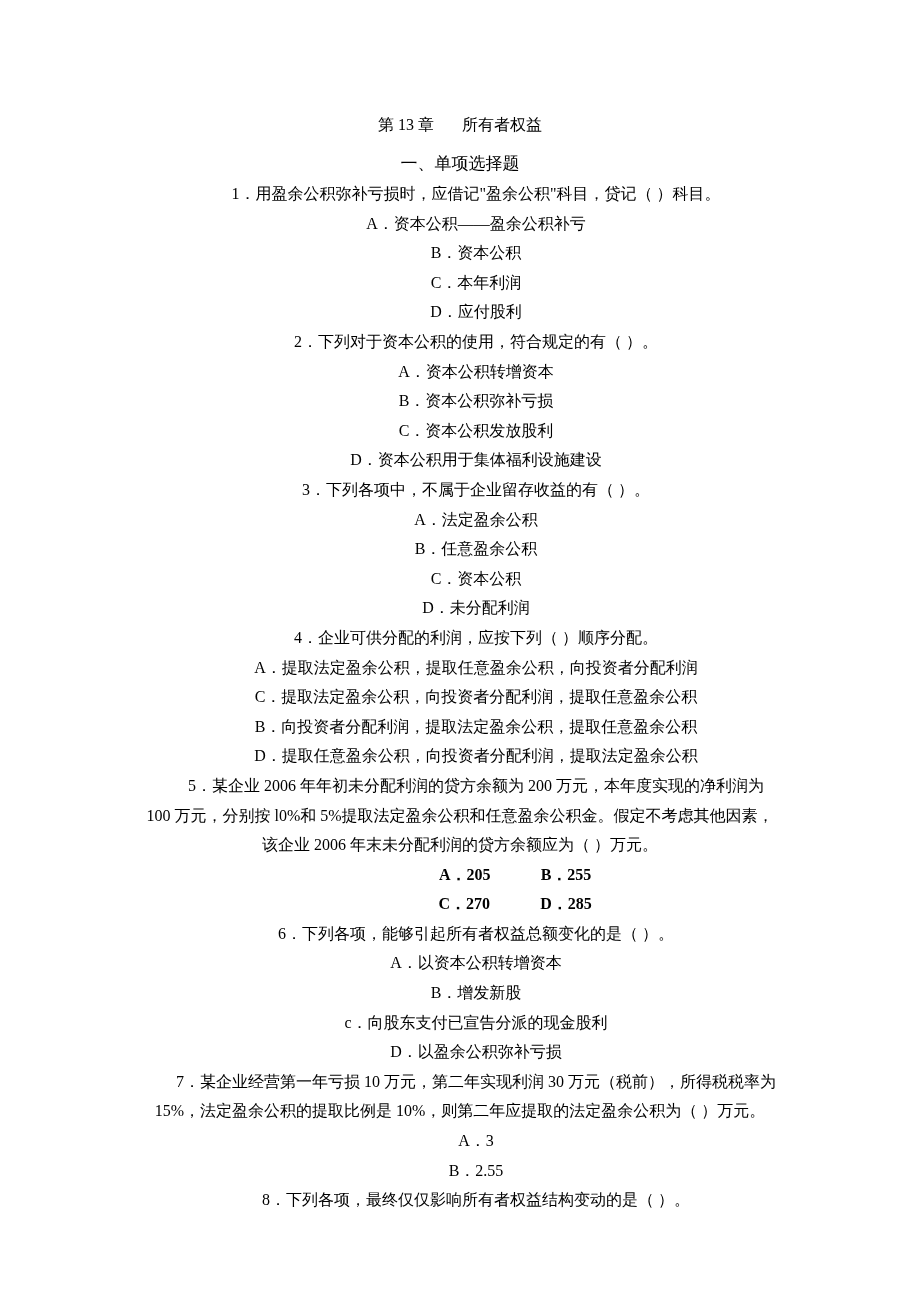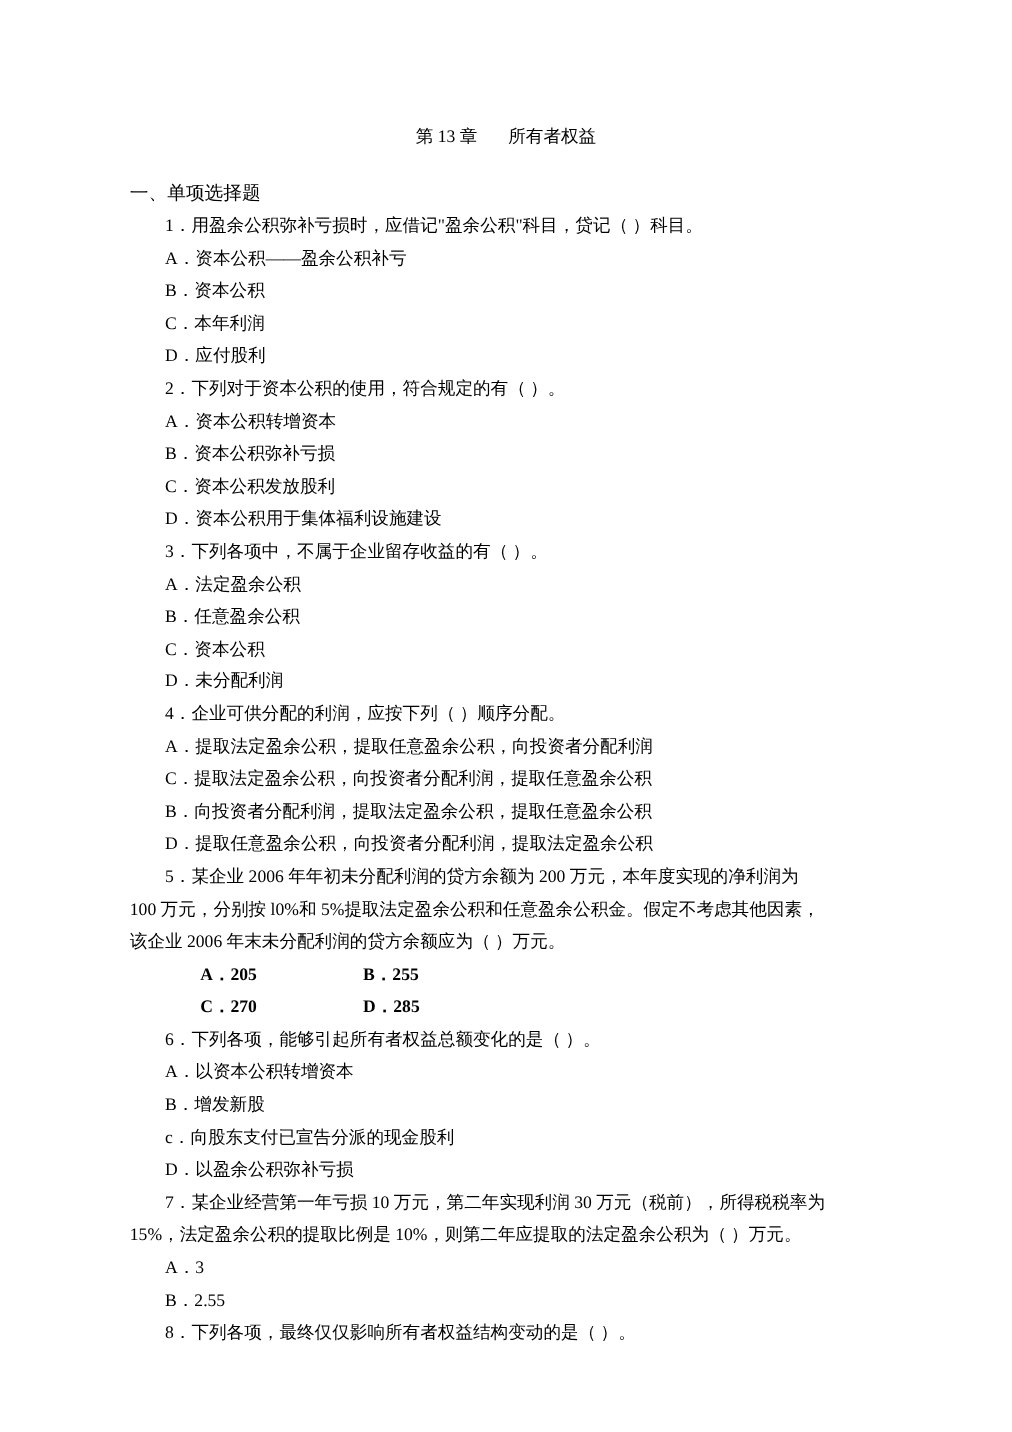--- a/index.html
+++ b/index.html
@@ -12,36 +12,37 @@
     line-height: 1.85;
   }
   .page {
     width: 920px;
     padding: 110px 118px 60px 118px;
     box-sizing: border-box;
   }
   .chapter-title {
     text-align: center;
     font-size: 16px;
-    margin-bottom: 20px;
+    margin-bottom: 8px;
     font-family: Liberation Serif, serif;
   }
   .section-header {
     font-family: "SimHei", "黑体", sans-serif;
     font-size: 17px;
     margin: 0;
   }
   .first-indent {
     text-indent: 2em;
   }
   .opt-indent {
     text-indent: 2em;
   }
   p {
     margin: 0;
+    text-align: center;
   }
   .two-cols {
     text-indent: 2em;
     font-weight: bold;
   }
   .two-cols .col1 {
     display: inline-block;
     width: 11em;
   }
 </style>

